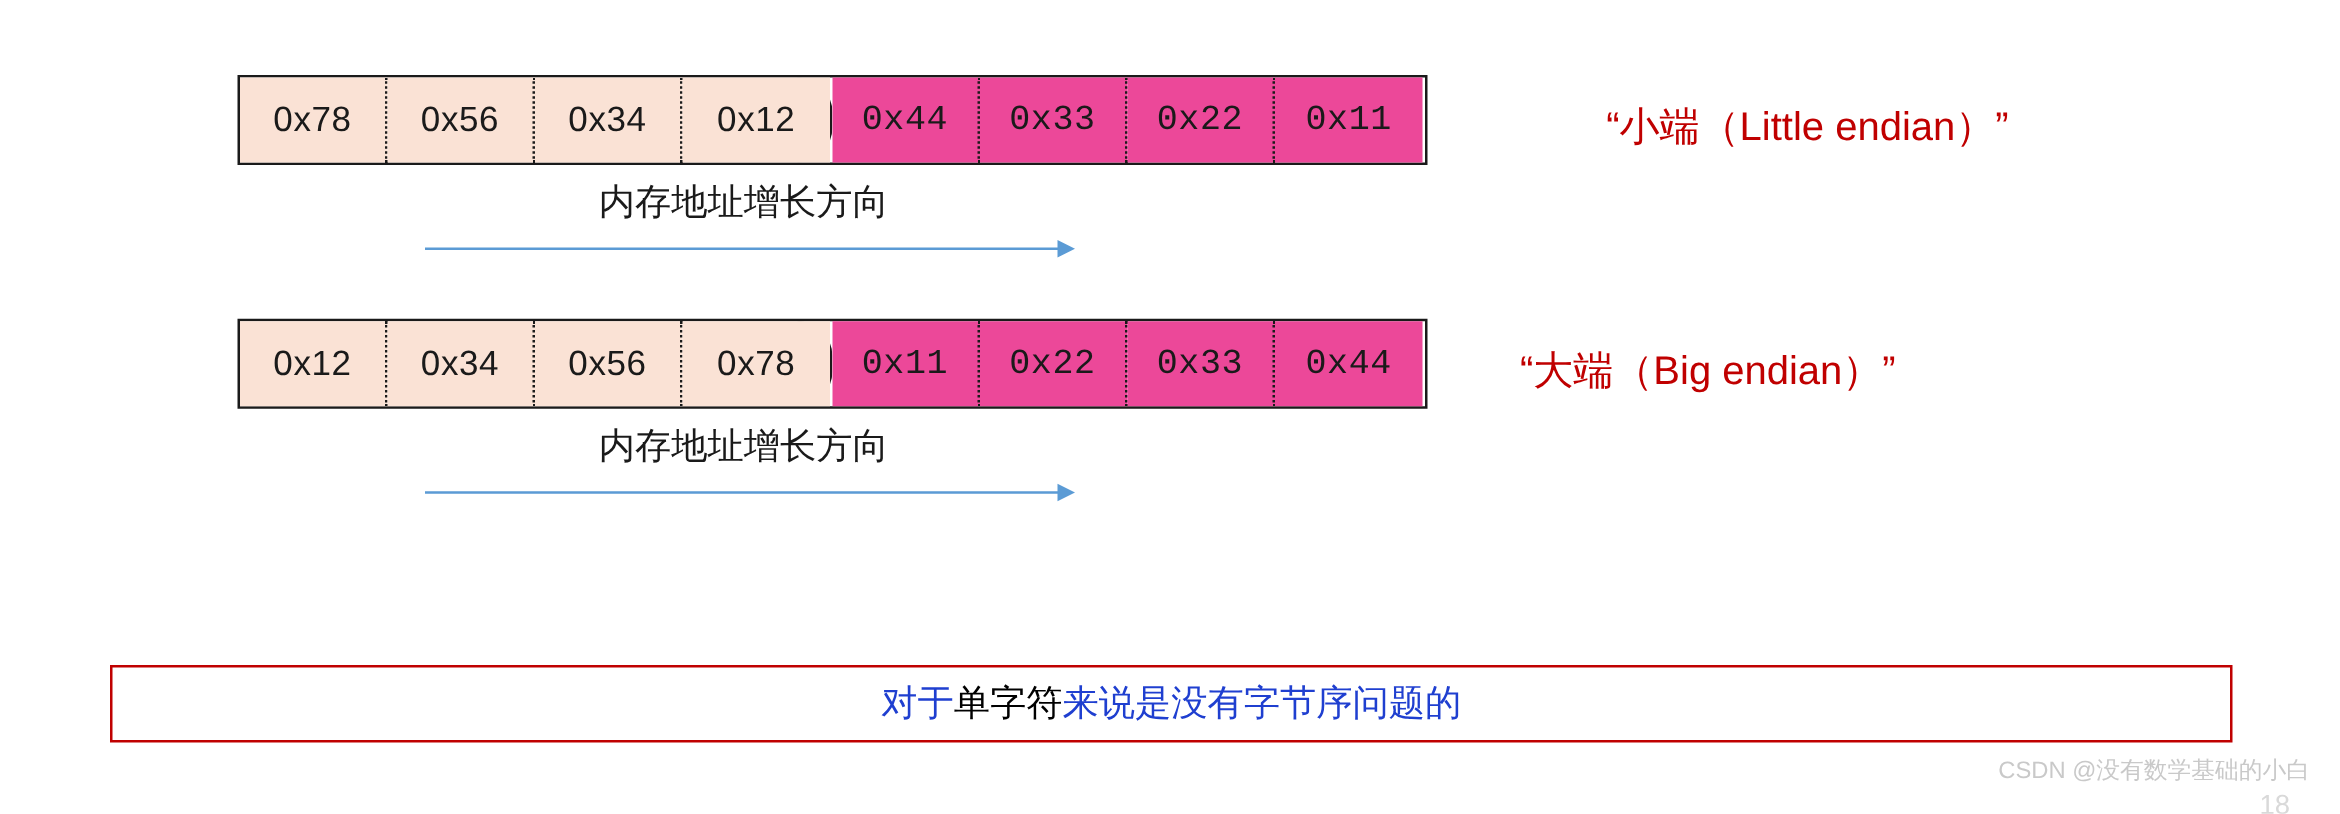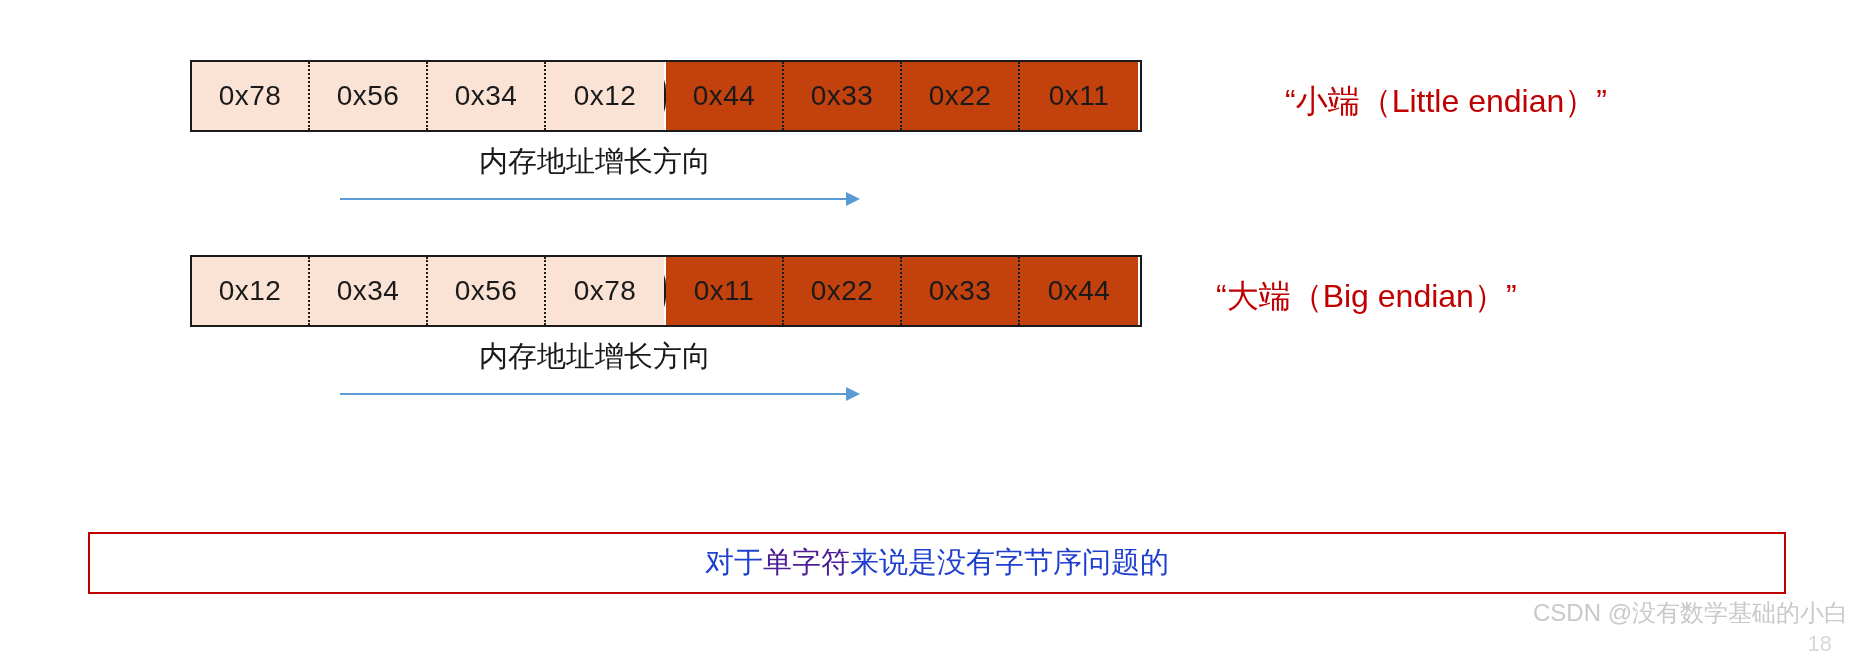--- a/index.html
+++ b/index.html
@@ -39,21 +39,21 @@
     display: flex;
     align-items: center;
     justify-content: center;
     font-size: 28px;
     color: #1a1a1a;
     letter-spacing: 0.5px;
     border-right: 2px dotted #1a1a1a;
   }
   .byte-cell:last-child { border-right: none; }
   .group-a .byte-cell { background: #fae2d5; }
-  .group-b .byte-cell { background: #c2410c; }
+  .group-b .byte-cell { background: #ec4899; font-family: Liberation Mono, monospace; }
 
   
   .endian-caption {
     position: absolute;
     font-size: 32px;
     color: #c00000;
     white-space: nowrap;
   }
   #caption-little { left: 1285px; top: 80px; }
   #caption-big    { left: 1216px; top: 275px; }
@@ -105,28 +105,28 @@
     border: 2px solid #c00000;
     display: flex;
     align-items: center;
     justify-content: center;
   }
   .note-text {
     font-size: 29px;
     color: #1f3fd0;
     white-space: nowrap;
   }
-  .note-text .hl { color: #4c1d95; font-family: Liberation Mono, monospace; }
+  .note-text .hl { color: #000000; font-family: Liberation Mono, monospace; }
 
   
   #watermark {
     position: absolute;
     right: 24px;
     bottom: 22px;
-    font-size: 24px;
+    font-size: 19px;
     color: #c9c9c9;
     white-space: nowrap;
   }
   #page-number {
     position: absolute;
     right: 40px;
     bottom: -6px;
     font-size: 22px;
     color: #d9d9d9;
   }

